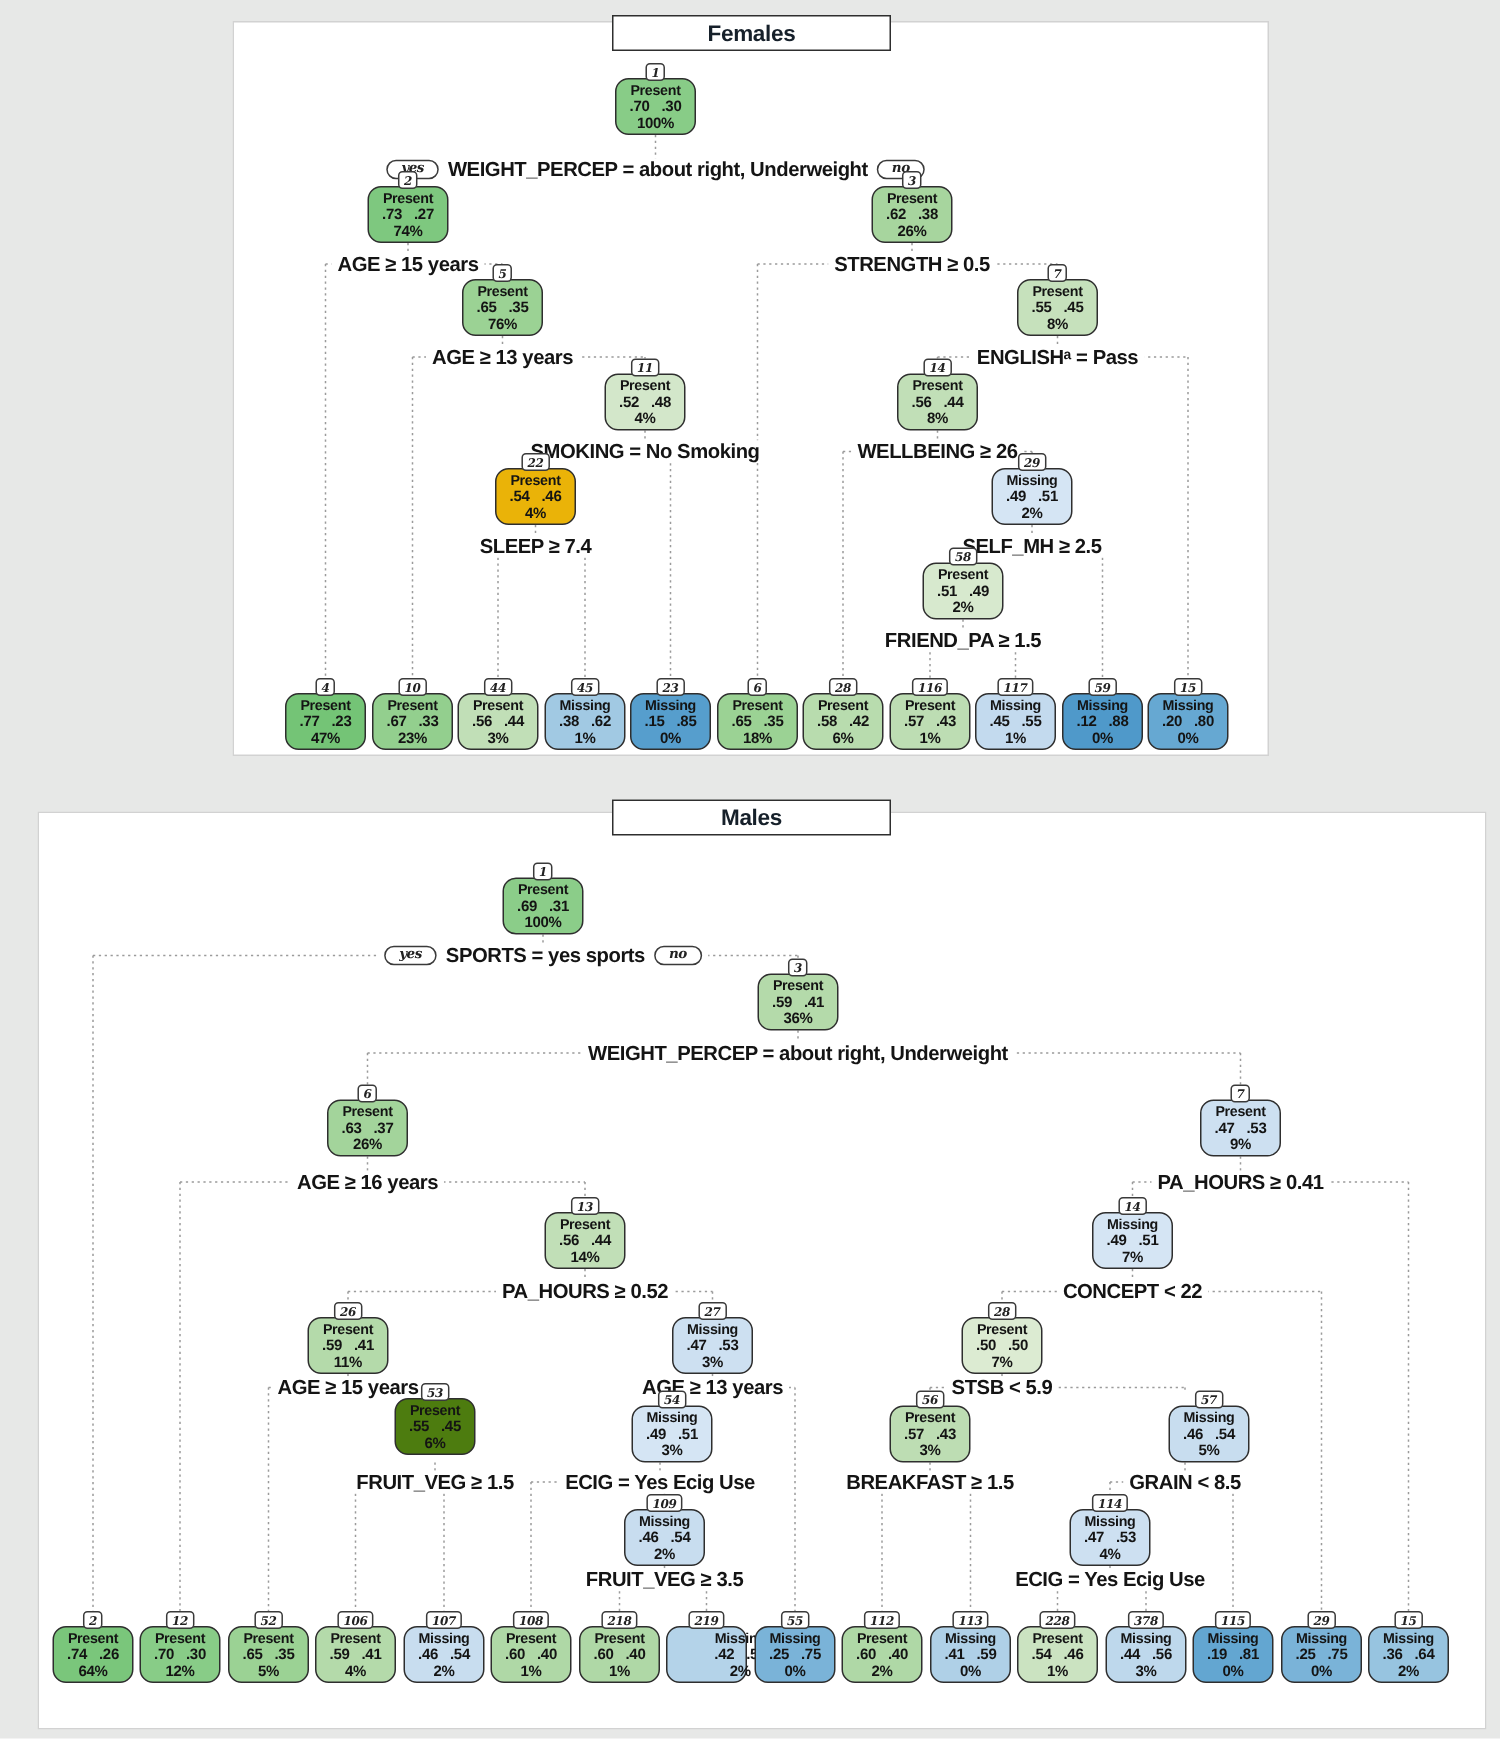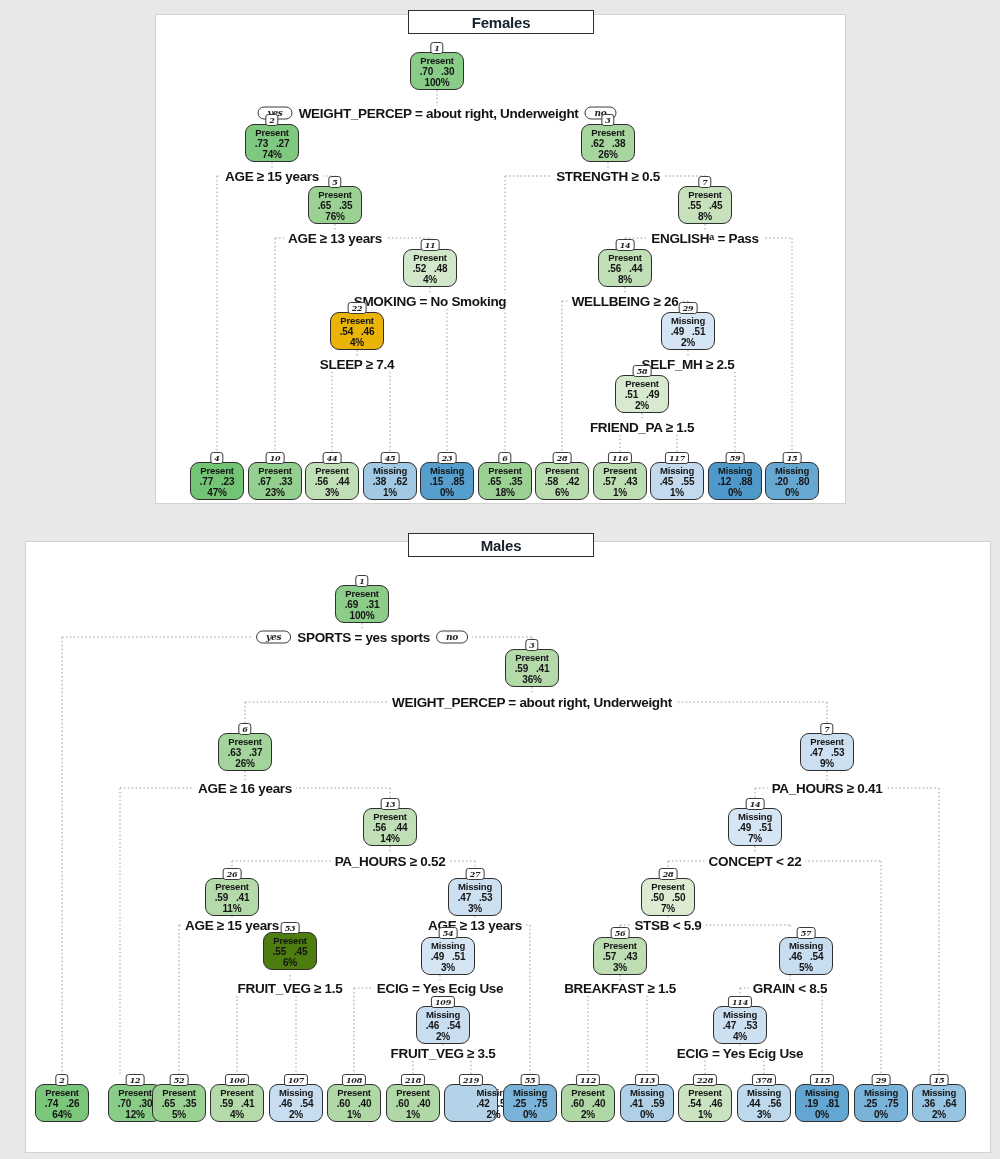--- a/index.html
+++ b/index.html
@@ -496,21 +496,21 @@
     </div>
     <div class="node" style="left: 35px; top: 1084px; background: rgb(122, 198, 123);">
       <div class="badge">2</div>
       <div class="cls">Present</div>
       <div class="probs">
         <span>.74</span>
         <span>.26</span>
       </div>
       <div class="pct">64%</div>
     </div>
-    <div class="node" style="left: 108px; top: 1084px; background: rgb(136, 204, 135);">
+    <div class="node" style="left: 93px; top: 1084px; background: rgb(136, 204, 135);">
       <div class="badge">12</div>
       <div class="cls">Present</div>
       <div class="probs">
         <span>.70</span>
         <span>.30</span>
       </div>
       <div class="pct">12%</div>
     </div>
     <div class="node" style="left: 152px; top: 1084px; background: rgb(155, 210, 148);">
       <div class="badge">52</div>

